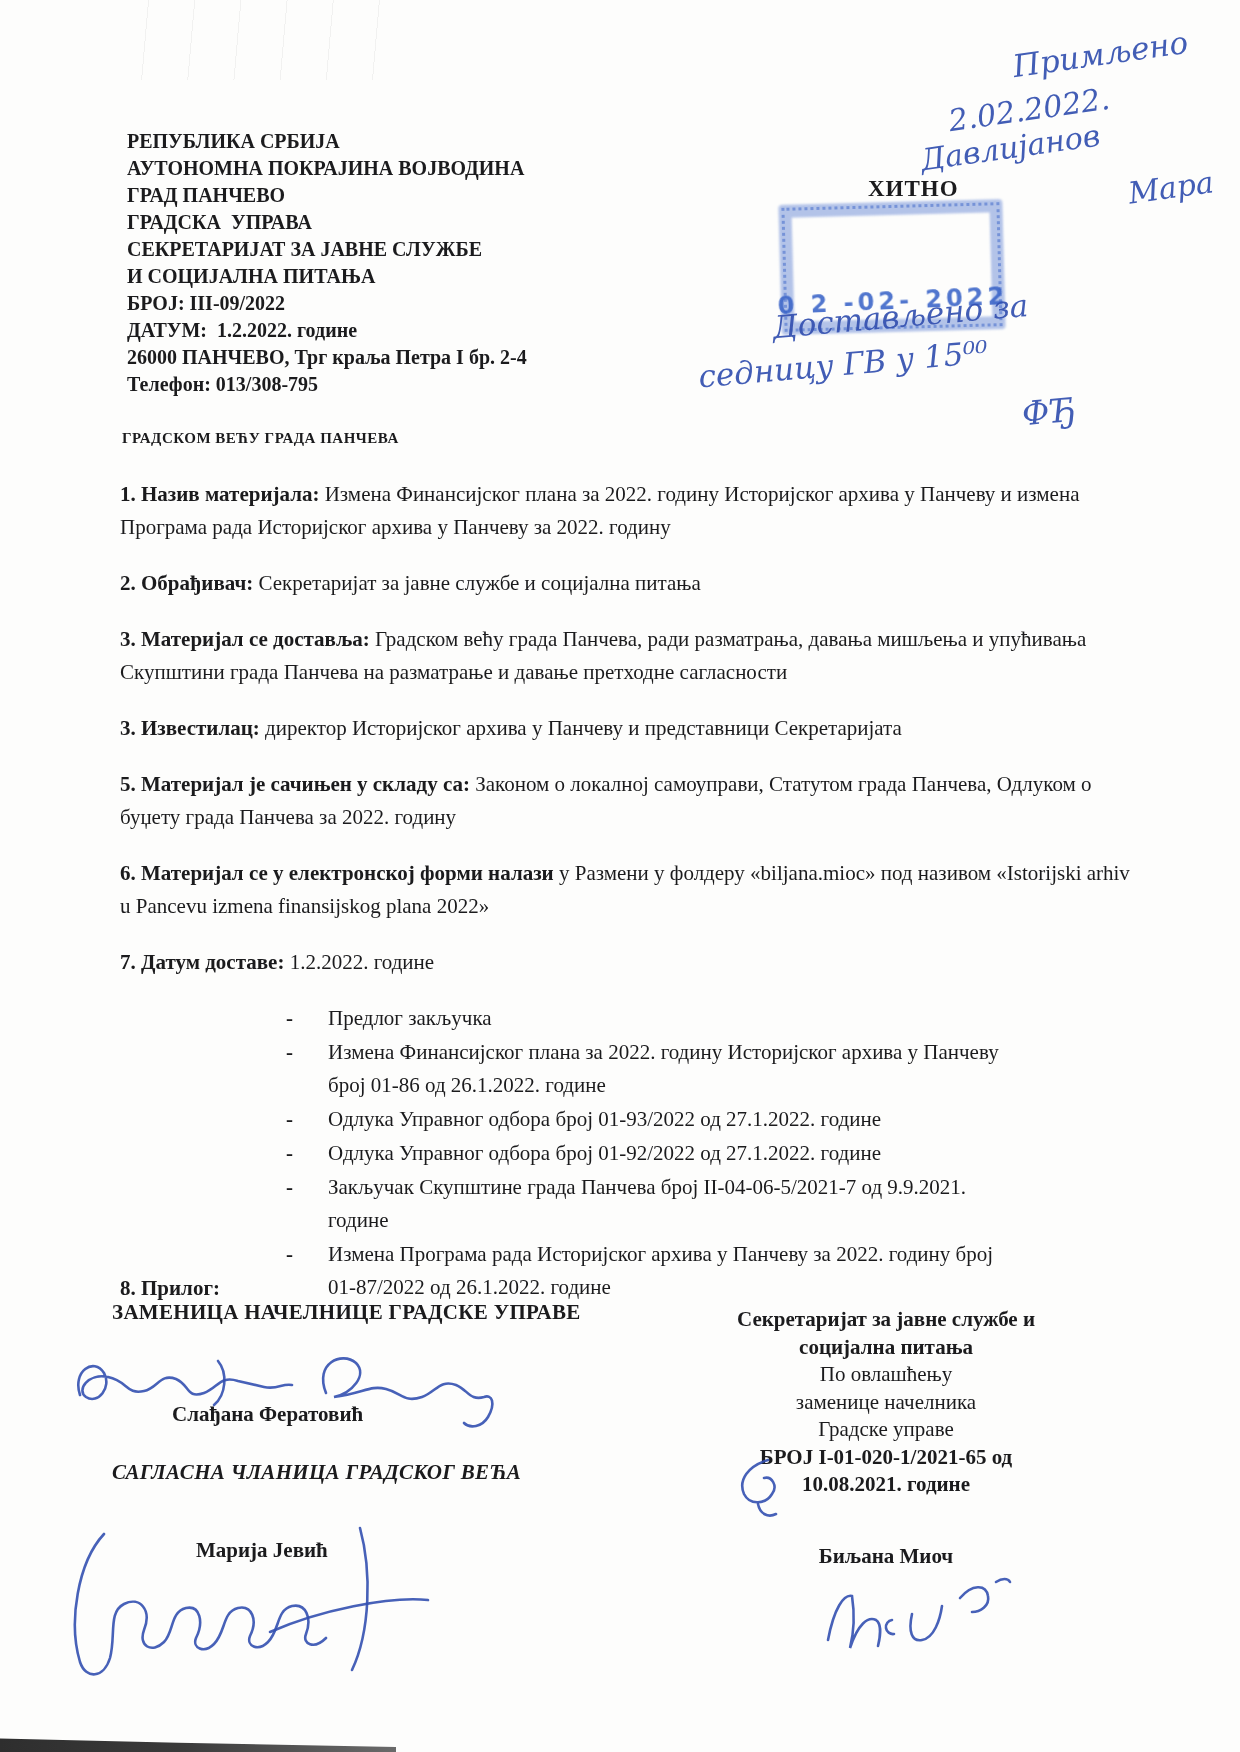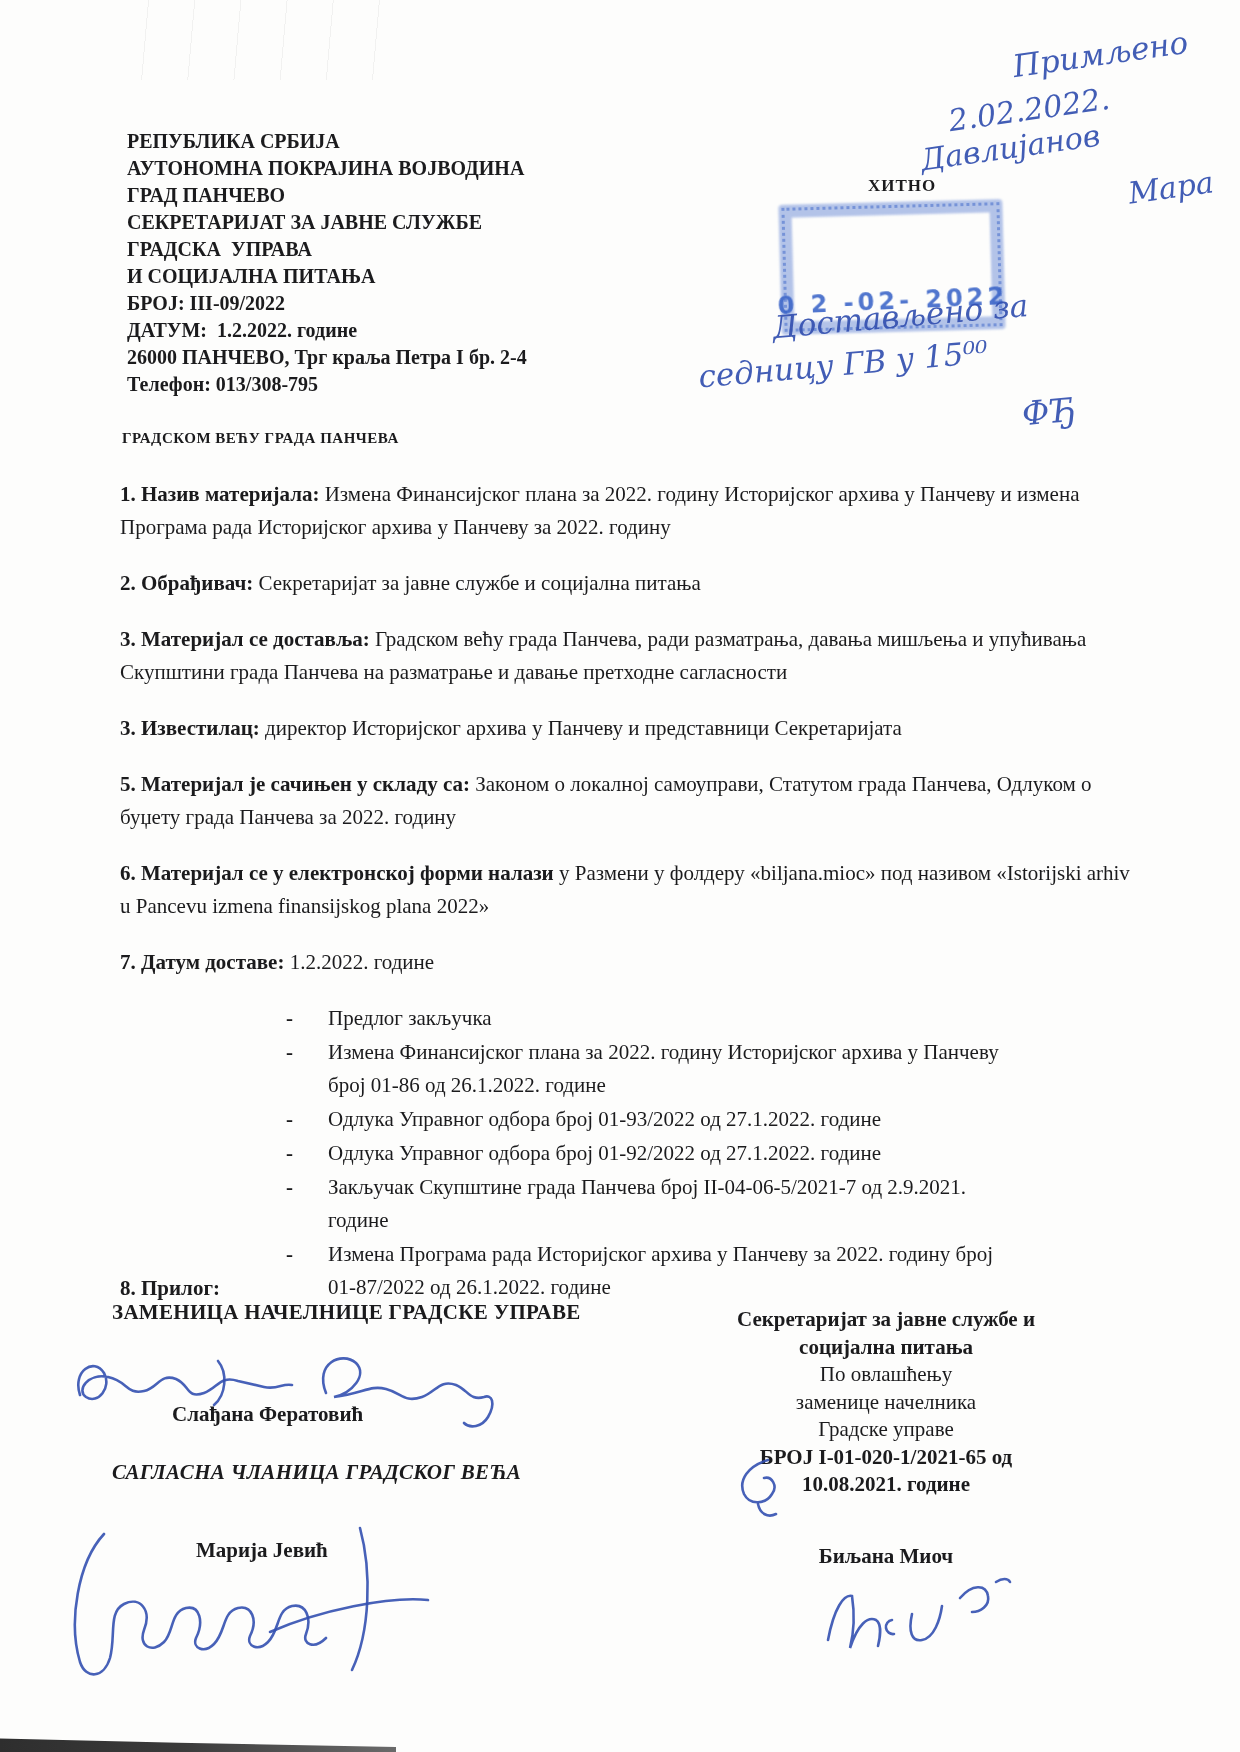--- a/index.html
+++ b/index.html
@@ -14,21 +14,21 @@
     margin:0 auto;
     background:#fdfdfc;
     overflow:hidden;
     font-family:"Liberation Serif","DejaVu Serif",serif;
     color:var(--text);
   }
   
   .letterhead{position:absolute;left:127px;top:128px;font-weight:bold;font-size:20px;line-height:27px;}
   .letterhead div{white-space:pre-wrap;}
   
-  .urgent{position:absolute;left:868px;top:176px;font-weight:bold;font-size:17px;letter-spacing:1px;}
+  .urgent{position:absolute;left:868px;top:176px;font-weight:bold;font-size:23px;letter-spacing:1px;}
   .stamp{position:absolute;left:780px;top:202px;width:224px;height:130px;transform:rotate(-1.5deg);}
   .stamp-frame{position:absolute;inset:0;border:13px solid rgba(58,100,200,.38);border-radius:4px;filter:blur(1.3px);}
   .stamp-frame2{position:absolute;inset:3px;border:3px dotted rgba(58,100,200,.5);filter:blur(.5px);}
   .stamp-date{
     position:absolute;left:50%;bottom:17px;transform:translateX(-50%) rotate(-1deg);
     color:var(--stamp-blue);font-family:"DejaVu Sans",sans-serif;font-weight:bold;
     font-size:24px;letter-spacing:4px;white-space:nowrap;filter:blur(.4px);opacity:.88;
   }
   
   .hw{
@@ -68,22 +68,22 @@
 <body>
 
 <div class="page">
 
   <div class="scan-noise"></div>
 
   <div class="letterhead">
     <div>РЕПУБЛИКА СРБИЈА</div>
     <div>АУТОНОМНА ПОКРАЈИНА ВОЈВОДИНА</div>
     <div>ГРАД ПАНЧЕВО</div>
+    <div>ГРАДСКА  УПРАВА</div>
     <div>СЕКРЕТАРИЈАТ ЗА ЈАВНЕ СЛУЖБЕ</div>
-    <div>ГРАДСКА  УПРАВА</div>
     <div>И СОЦИЈАЛНА ПИТАЊА</div>
     <div>БРОЈ: III-09/2022</div>
     <div>ДАТУМ:  1.2.2022. године</div>
     <div>26000 ПАНЧЕВО, Трг краља Петра I бр. 2-4</div>
     <div>Телефон: 013/308-795</div>
   </div>
 
   <div class="urgent">ХИТНО</div>
 
   <div class="stamp">
@@ -112,21 +112,21 @@
     <p><b>6. Материјал се у електронској форми налази</b> <span>у Размени у фолдеру «biljana.mioc» под називом «Istorijski arhiv u Pancevu izmena finansijskog plana 2022»</span></p>
     <p><b>7. Датум доставе:</b> <span>1.2.2022. године</span></p>
 
     <div class="attach-row">
       <div class="attach-label">8. Прилог:</div>
       <ul class="attach-list">
         <li>Предлог закључка</li>
         <li>Измена Финансијског плана за 2022. годину Историјског архива у Панчеву број 01-86 од 26.1.2022. године</li>
         <li>Одлука Управног одбора  број 01-93/2022 од 27.1.2022. године</li>
         <li>Одлука Управног одбора  број 01-92/2022 од 27.1.2022. године</li>
-        <li>Закључак Скупштине града Панчева број II-04-06-5/2021-7 од 2.9.2021. године</li>
+        <li>Закључак Скупштине града Панчева број II-04-06-5/2021-7 од 9.9.2021. године</li>
         <li>Измена Програма рада Историјског архива у Панчеву за 2022. годину број 01-87/2022 од 26.1.2022. године</li>
       </ul>
     </div>
   </div>
 
   <div class="sig-title" style="left:112px;top:1300px;">ЗАМЕНИЦА НАЧЕЛНИЦЕ ГРАДСКЕ УПРАВЕ</div>
   <div class="sig-name" style="left:172px;top:1402px;">Слађана Фератовић</div>
   <svg class="sig-svg" style="left:68px;top:1343px;" width="430" height="90" viewBox="0 0 430 90">
     <path d="M12,52 C4,28 26,14 36,30 C44,44 30,62 18,54 C8,47 20,30 40,34 C60,38 58,52 76,48 C90,45 92,30 108,36 C122,42 118,56 136,50 C150,45 152,32 170,38 L196,44 C210,47 214,40 224,42"></path>
     <path d="M150,18 C160,30 158,52 146,62"></path>

